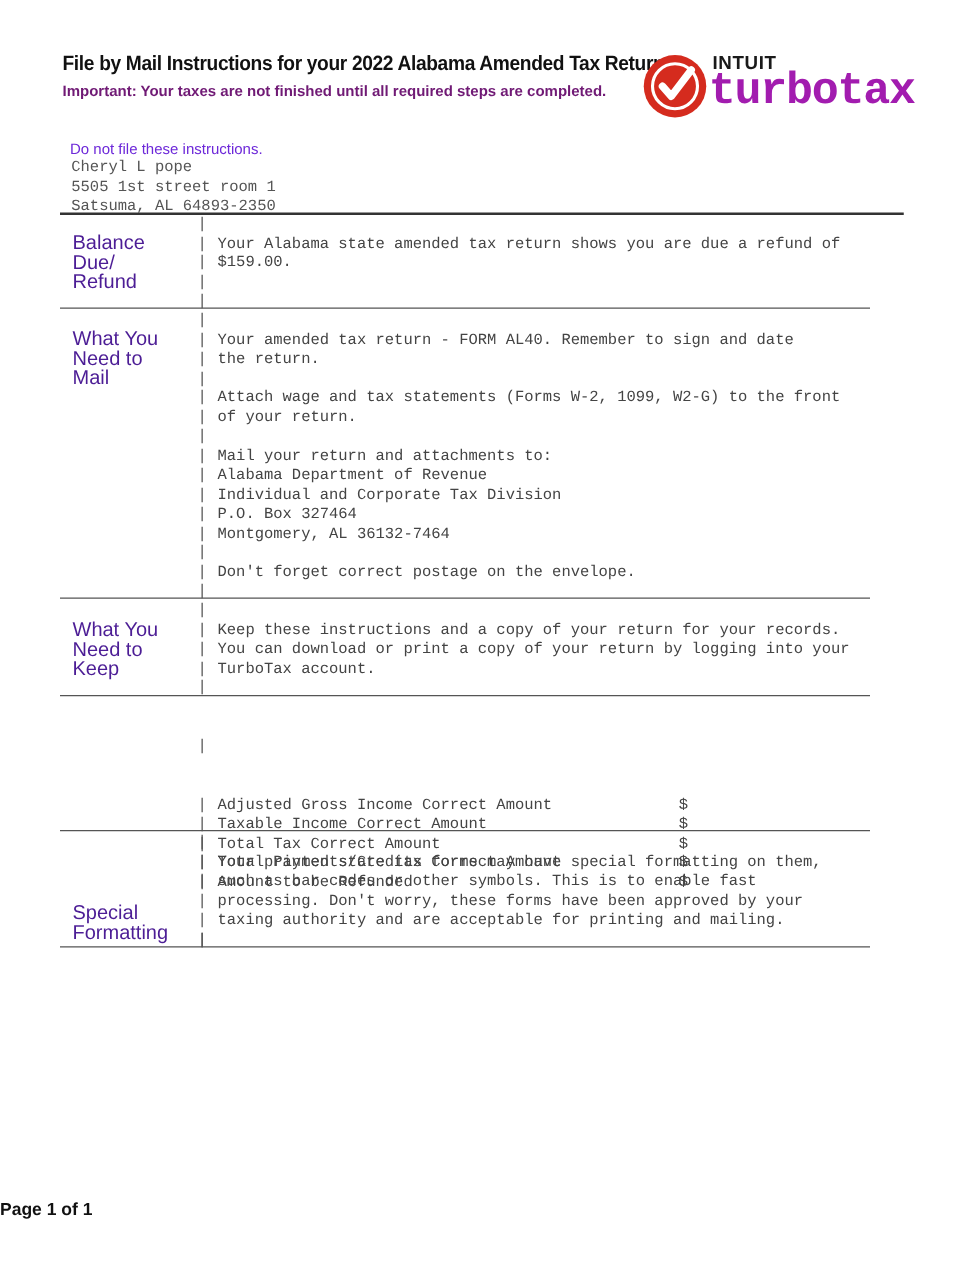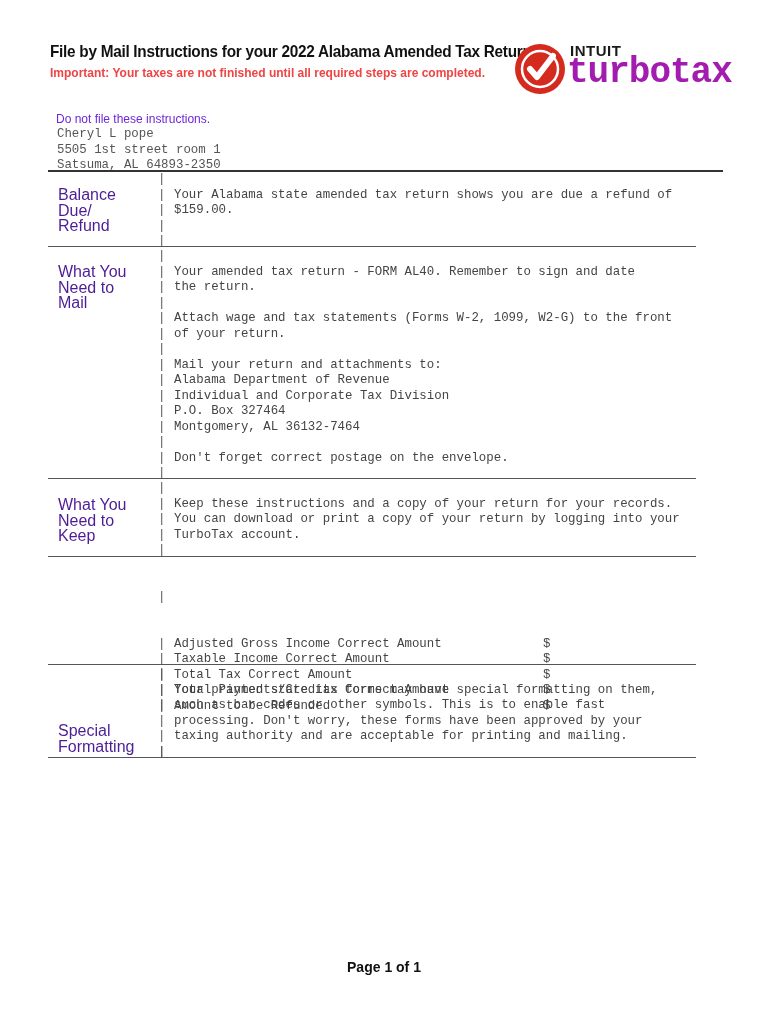--- a/index.html
+++ b/index.html
@@ -28,21 +28,21 @@
       color: #111;
     }
     .header-sub {
       position: absolute;
       left: 50px;
       top: 66px;
       font-family: "Liberation Sans", sans-serif;
       font-weight: bold;
       font-size: 12px;
       white-space: nowrap;
-      color: #ef4444;
+      color: #701a75;
     }
     .logo {
       position: absolute;
       left: 515px;
       top: 42px;
       width: 215px;
       height: 56px;
     }
     .logo-circle {
       position: absolute;
@@ -148,21 +148,21 @@
     .summary-row .s-dollar {
       position: absolute;
       left: 385px;
       top: 0;
     }
     .footer {
       position: absolute;
       left: 0;
       width: 768px;
       top: 959px;
-      text-align: center;
+      text-align: left;
       font-family: "Liberation Sans", sans-serif;
       font-weight: bold;
       font-size: 14px;
       color: #111;
     }
   </style>
 </head>
 <body>
 
 <div class="header-title">File by Mail Instructions for your 2022 Alabama Amended Tax Return</div>

